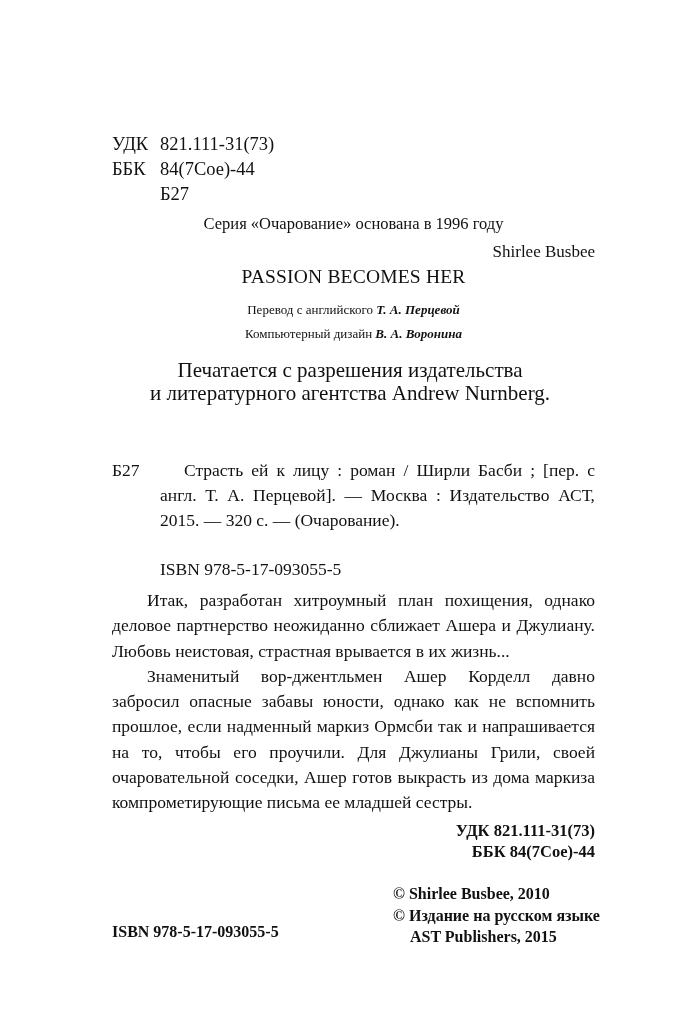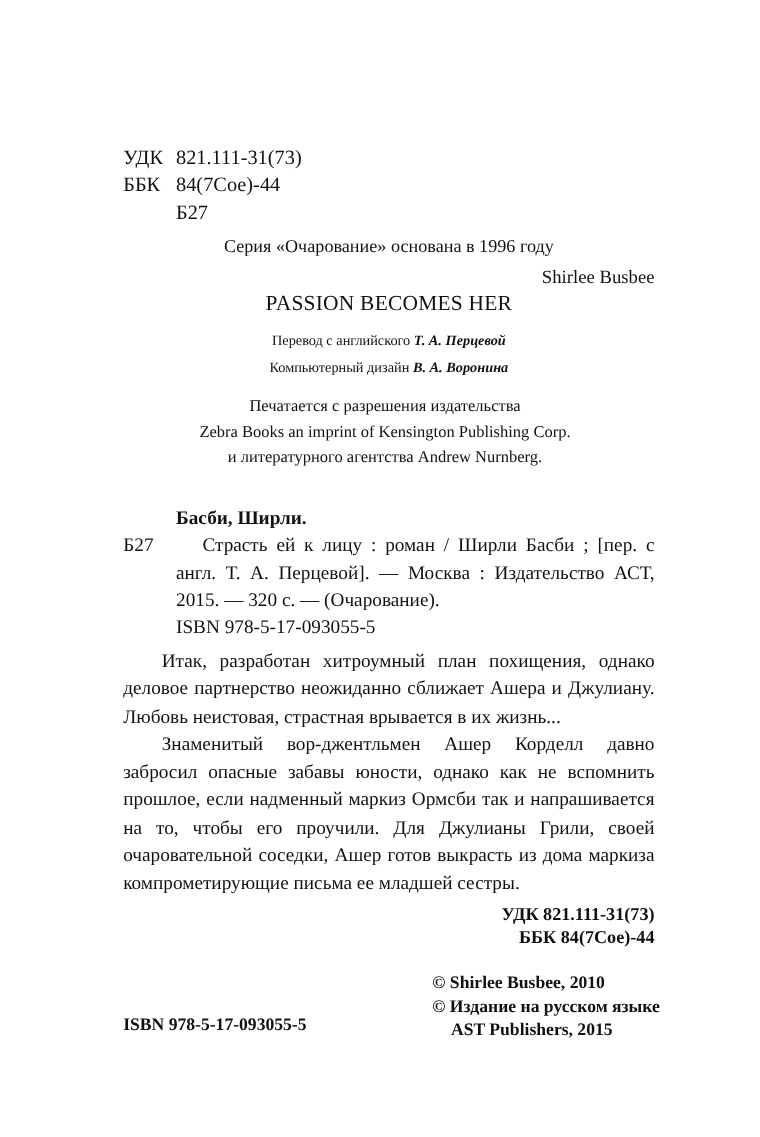--- a/index.html
+++ b/index.html
@@ -81,21 +81,21 @@
     font-size: 13px;
     line-height: 23.5px;
   }
   #credits .row { display: block; }
 
   
   #permission {
     left: 100px;
     top: 327px;
     width: 500px;
-    font-size: 15px;
+    font-size: 21px;
     line-height: 23px;
   }
   #permission .row { display: block; }
 
   
   #cip {
     left: 112px;
     top: 426px;
     width: 483px;
     font-size: 17.5px;
@@ -205,26 +205,24 @@
       <span class="bi">Т. А. Перцевой</span>
     </span>
     <span class="row">
       <span>Компьютерный дизайн</span>
       <span class="bi">В. А. Воронина</span>
     </span>
   </div>
 
   <div id="permission" class="blk ctr">
     <span class="row">Печатается с разрешения издательства</span>
-    <span class="row">Zebra Books an imprint of Kensington Publishing Corp.</span>
     <span class="row">и литературного агентства Andrew Nurnberg.</span>
   </div>
 
   <div id="cip" class="blk">
-    <div id="cip-author">Басби, Ширли.</div>
     <div id="cip-body">
       <span id="cip-shelf">Б27</span>
       <span class="cip-text">Страсть ей к лицу : роман / Ширли Басби ; [пер. с англ. Т. А. Перцевой]. — Москва : Издательство АСТ, 2015. — 320 с. — (Очарование).</span>
     </div>
   </div>
 
   <div id="isbn-inner" class="blk">ISBN 978-5-17-093055-5</div>
 
   <div id="blurb" class="blk">
     <p>Итак, разработан хитроумный план похищения, однако деловое партнерство неожиданно сближает Ашера и Джулиану. Любовь неистовая, страстная врывается в их жизнь...</p>

